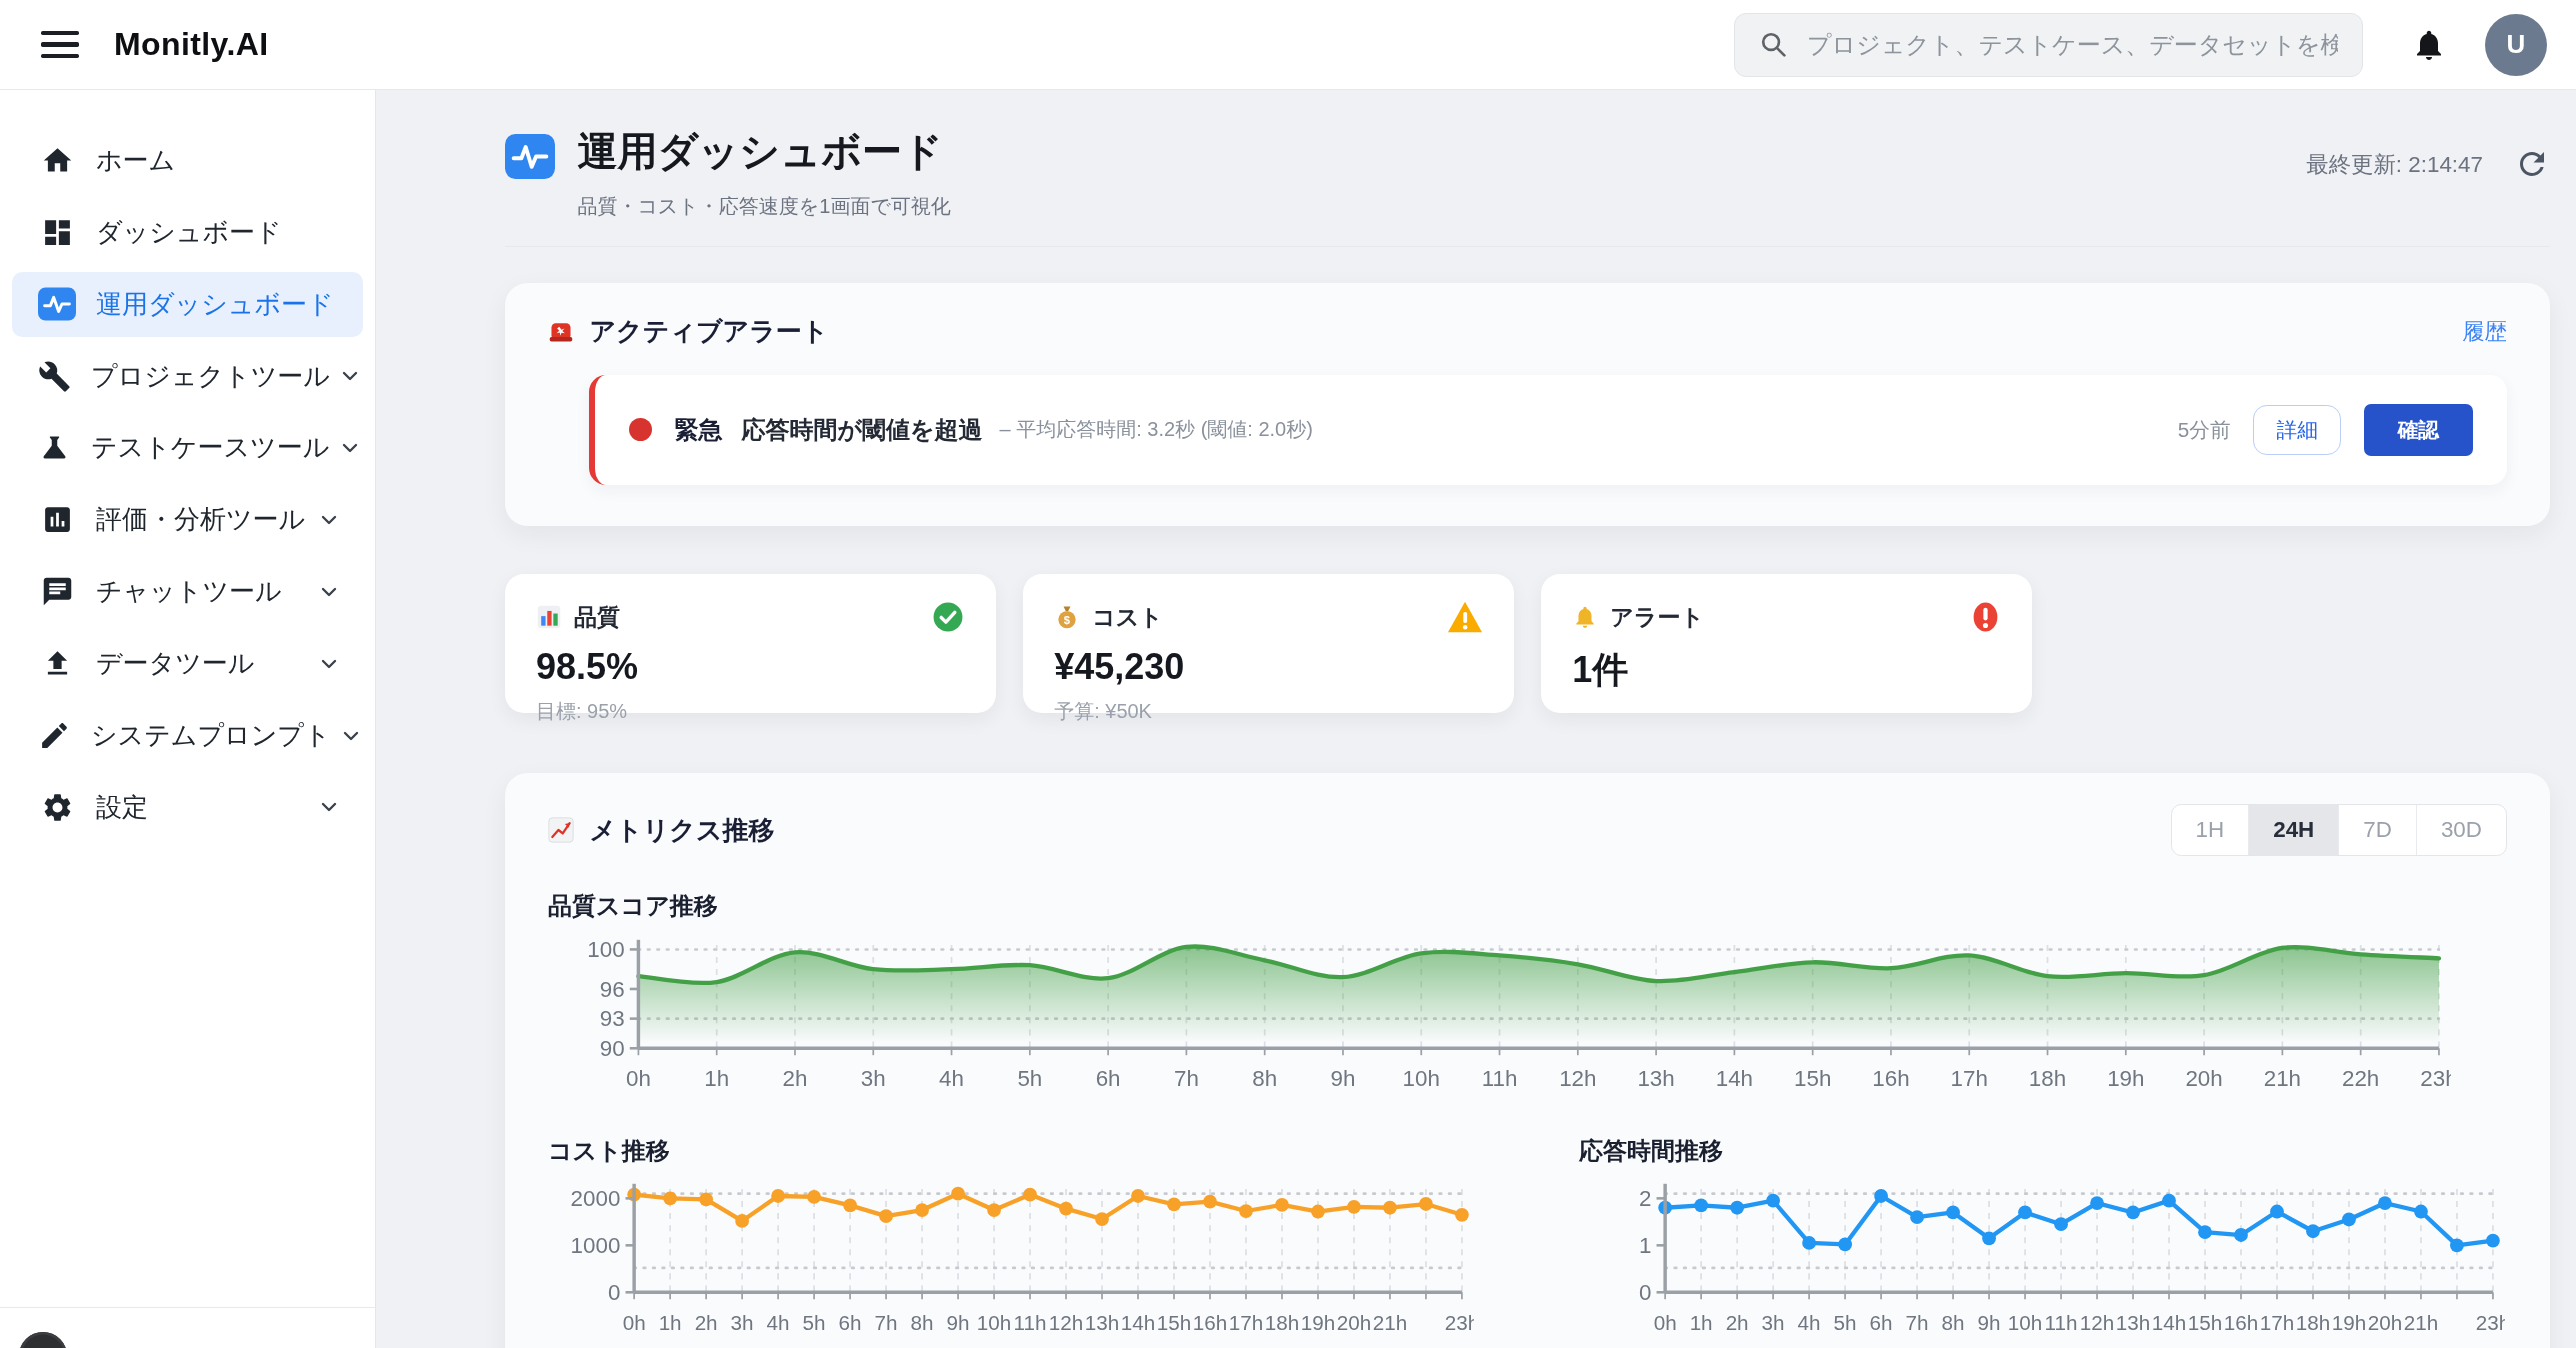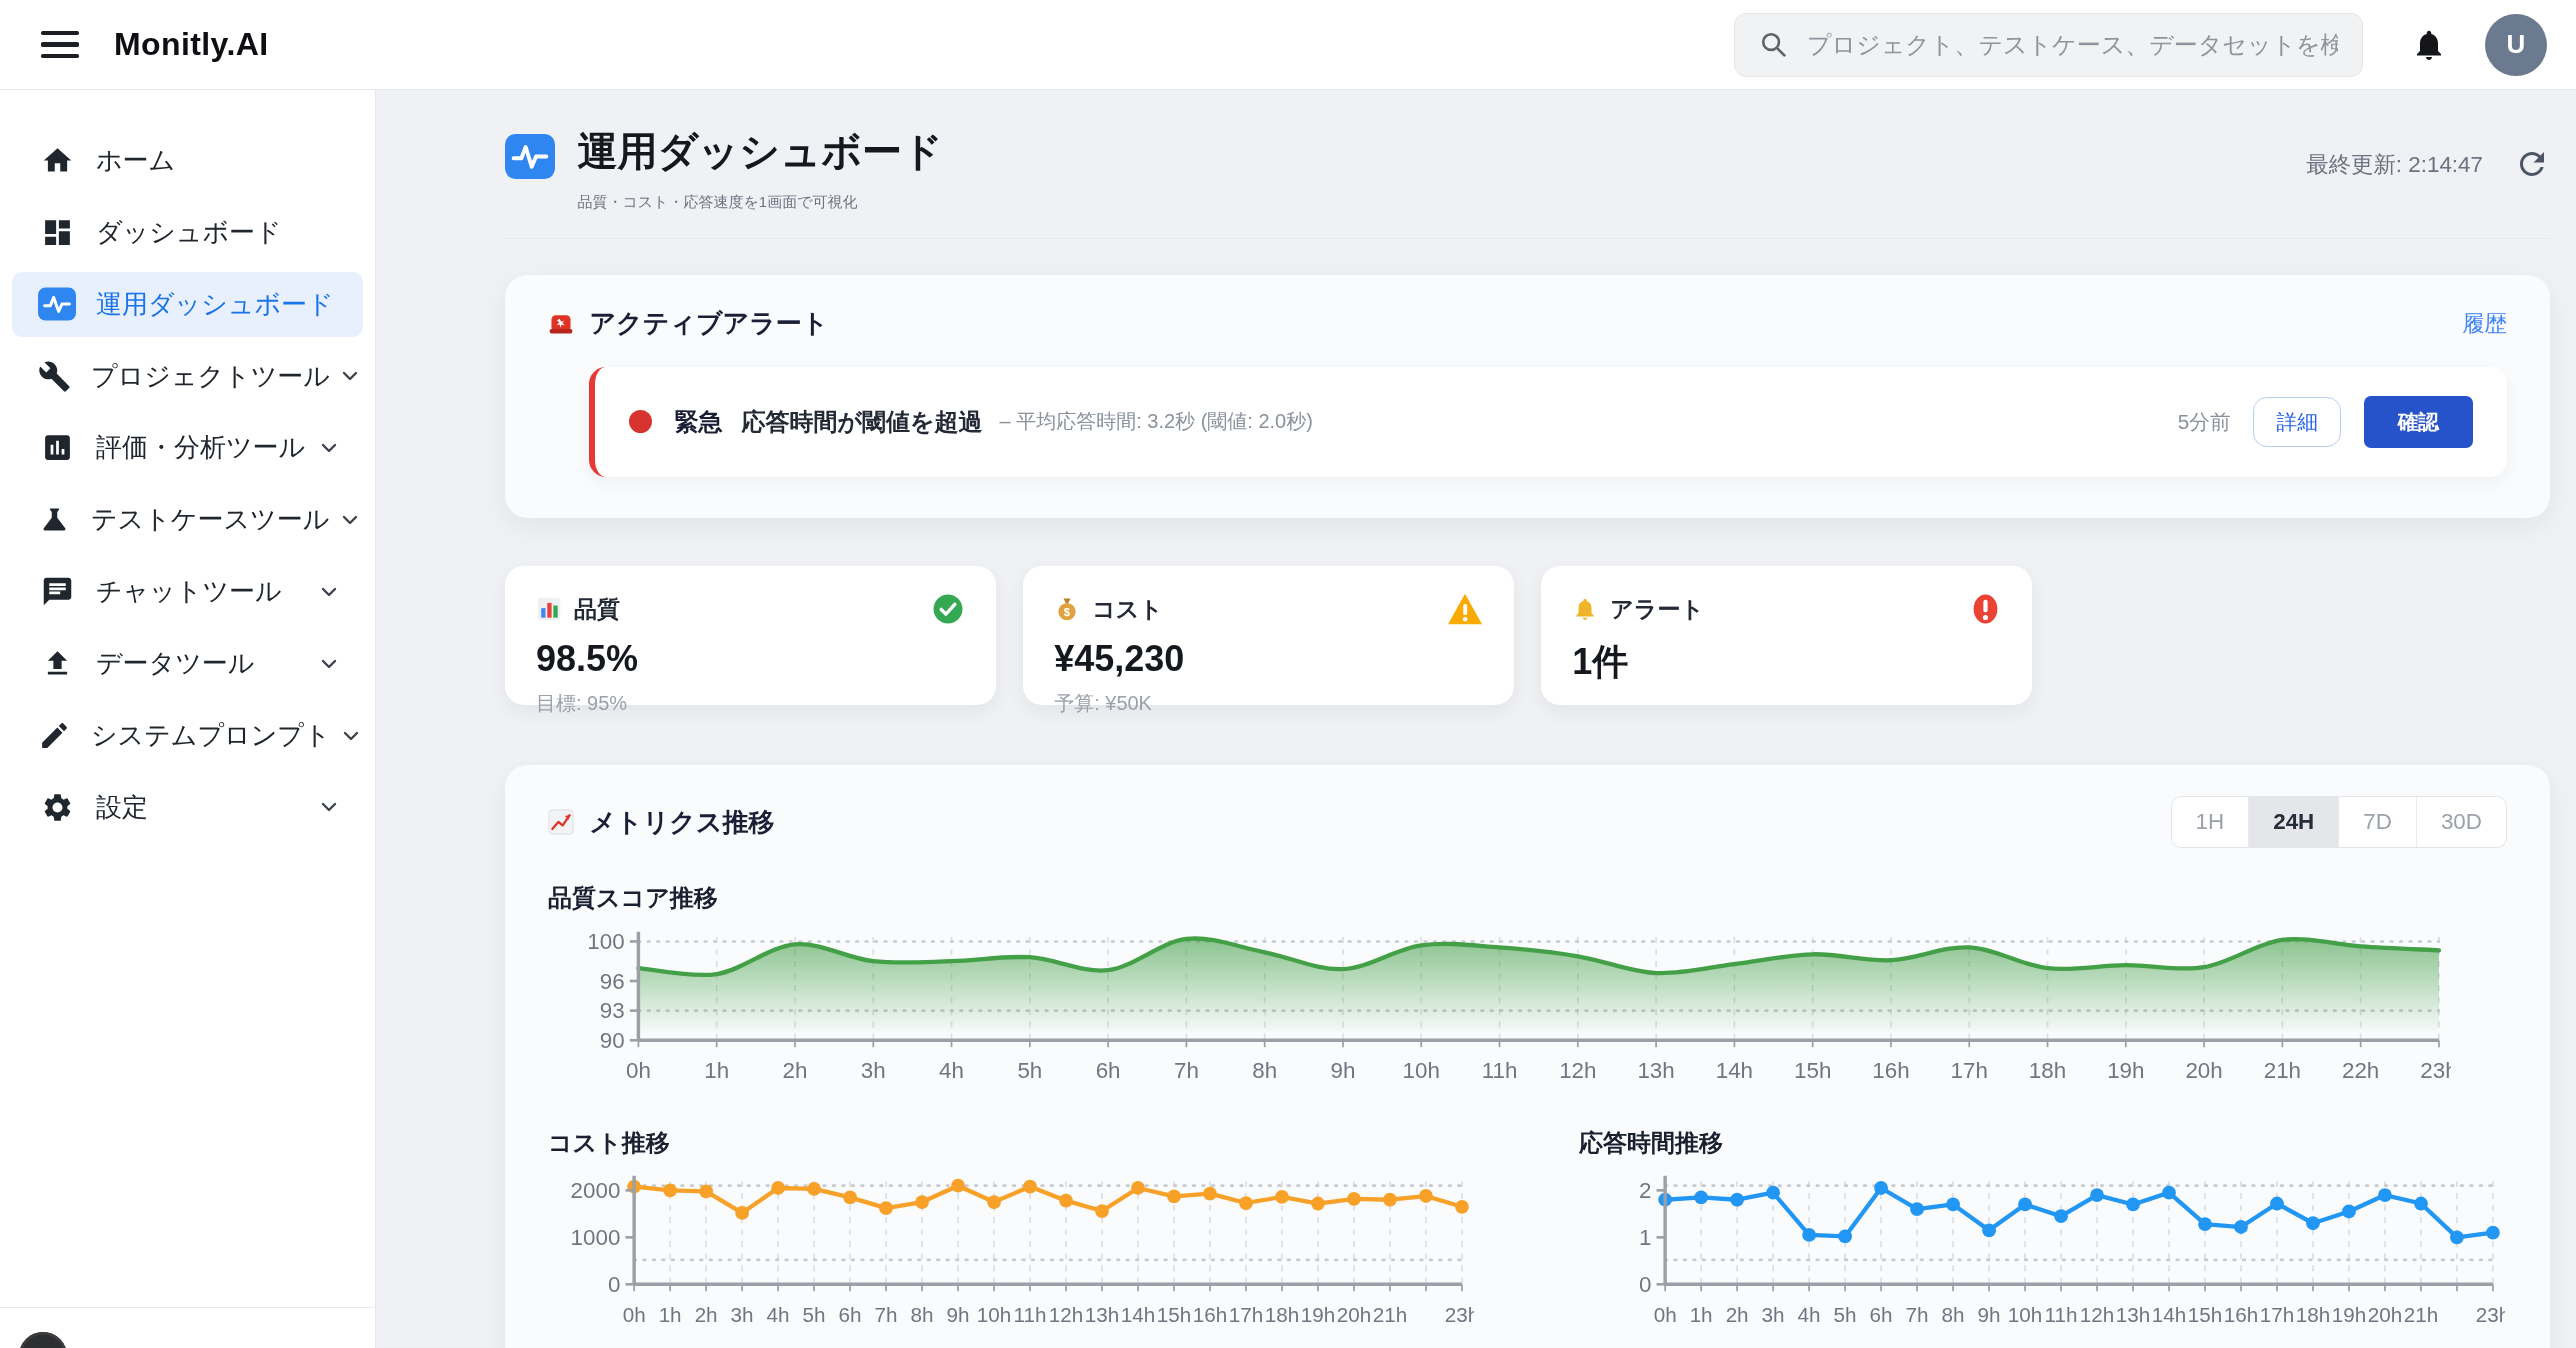--- a/index.html
+++ b/index.html
@@ -36,21 +36,21 @@
   .fab-peek { position:absolute; left:19px; bottom:-31px; width:48px; height:48px; border-radius:50%;
     background:#2e2f31; box-shadow:0 0 0 2.6px #3c3d40 inset; cursor:pointer; }
 
   .main { flex:1; padding:34px 26px 0 129px; overflow:hidden; }
 
   
   .page-header { display:flex; align-items:flex-start; }
   .ph-icon { margin-top:10.3px; }
   .ph-text { margin-left:22.4px; flex:1; }
   .page-title { font-size:40px; font-weight:800; color:#15181e; }
-  .page-subtitle { font-size:15px; color:#6b7280; margin-top:13.8px; }
+  .page-subtitle { font-size:20px; color:#6b7280; margin-top:13.8px; }
   .ph-right { display:flex; align-items:center; gap:31px; margin-top:22.4px; }
   .last-updated { font-size:22.4px; color:#6b7280; }
   .refresh-btn { cursor:pointer; }
   .header-divider { border-top:1.7px solid #e7e8ea; margin:26px 0 0 0; }
 
   
   .section-card { background:#fafbfd; border-radius:22.4px; box-shadow:0 8.6px 26px rgba(20,30,60,.06);
     padding:31px 43px 38px; }
   .alert-card { margin-top:36px; }
   .card-head { display:flex; align-items:center; }
@@ -162,37 +162,37 @@
       <span class="lbl">プロジェクトツール</span>
       <span class="chev">
           <svg width="24" height="24" viewBox="0 0 24 24" fill="none">
             <polyline points="6,9 12,15 18,9" stroke="#3c434d" stroke-width="2.4" stroke-linecap="round" stroke-linejoin="round"></polyline>
           </svg>
         </span>
     </div>
     <div class="nav-item">
       <span class="ic">
           <svg width="33" height="33" viewBox="0 0 24 24" fill="#20262e">
-            <path d="M19 3H5c-1.1 0-2 .9-2 2v14c0 1.1.9 2 2 2h14c1.1 0 2-.9 2-2V5c0-1.1-.9-2-2-2zM9 17H7v-7h2v7zm4 0h-2V7h2v10zm4 0h-2v-4h2v4z"></path>
-          </svg>
-        </span>
-      <span class="lbl">評価・分析ツール</span>
+            <path d="M19.8 18.4L14 10.67V6.5l1.35-1.69c.26-.33.03-.81-.39-.81H9.04c-.42 0-.65.48-.39.81L10 6.5v4.17L4.2 18.4c-.49.66-.02 1.6.8 1.6h14c.82 0 1.29-.94.8-1.6z"></path>
+          </svg>
+        </span>
+      <span class="lbl">テストケースツール</span>
       <span class="chev">
           <svg width="24" height="24" viewBox="0 0 24 24" fill="none">
             <polyline points="6,9 12,15 18,9" stroke="#3c434d" stroke-width="2.4" stroke-linecap="round" stroke-linejoin="round"></polyline>
           </svg>
         </span>
     </div>
     <div class="nav-item">
       <span class="ic">
           <svg width="33" height="33" viewBox="0 0 24 24" fill="#20262e">
-            <path d="M19.8 18.4L14 10.67V6.5l1.35-1.69c.26-.33.03-.81-.39-.81H9.04c-.42 0-.65.48-.39.81L10 6.5v4.17L4.2 18.4c-.49.66-.02 1.6.8 1.6h14c.82 0 1.29-.94.8-1.6z"></path>
-          </svg>
-        </span>
-      <span class="lbl">テストケースツール</span>
+            <path d="M19 3H5c-1.1 0-2 .9-2 2v14c0 1.1.9 2 2 2h14c1.1 0 2-.9 2-2V5c0-1.1-.9-2-2-2zM9 17H7v-7h2v7zm4 0h-2V7h2v10zm4 0h-2v-4h2v4z"></path>
+          </svg>
+        </span>
+      <span class="lbl">評価・分析ツール</span>
       <span class="chev">
           <svg width="24" height="24" viewBox="0 0 24 24" fill="none">
             <polyline points="6,9 12,15 18,9" stroke="#3c434d" stroke-width="2.4" stroke-linecap="round" stroke-linejoin="round"></polyline>
           </svg>
         </span>
     </div>
     <div class="nav-item">
       <span class="ic">
           <svg width="33" height="33" viewBox="0 0 24 24" fill="#20262e">
             <path d="M20 2H4c-1.1 0-2 .9-2 2v18l4-4h14c1.1 0 2-.9 2-2V4c0-1.1-.9-2-2-2zM6 9h12v2H6V9zm8 5H6v-2h8v2zm4-6H6V6h12v2z"></path>

